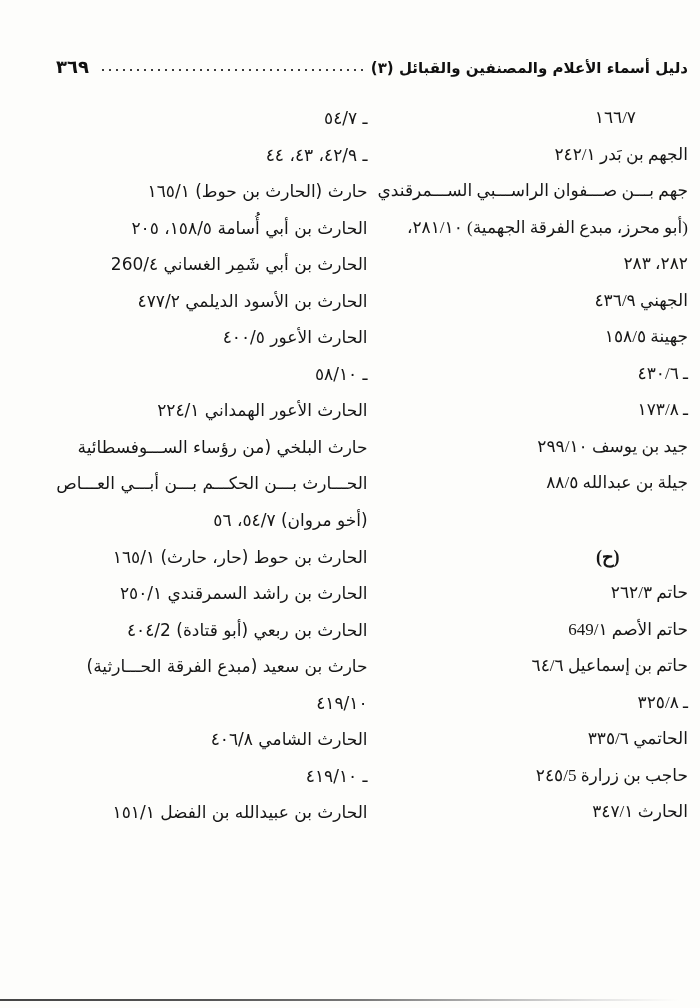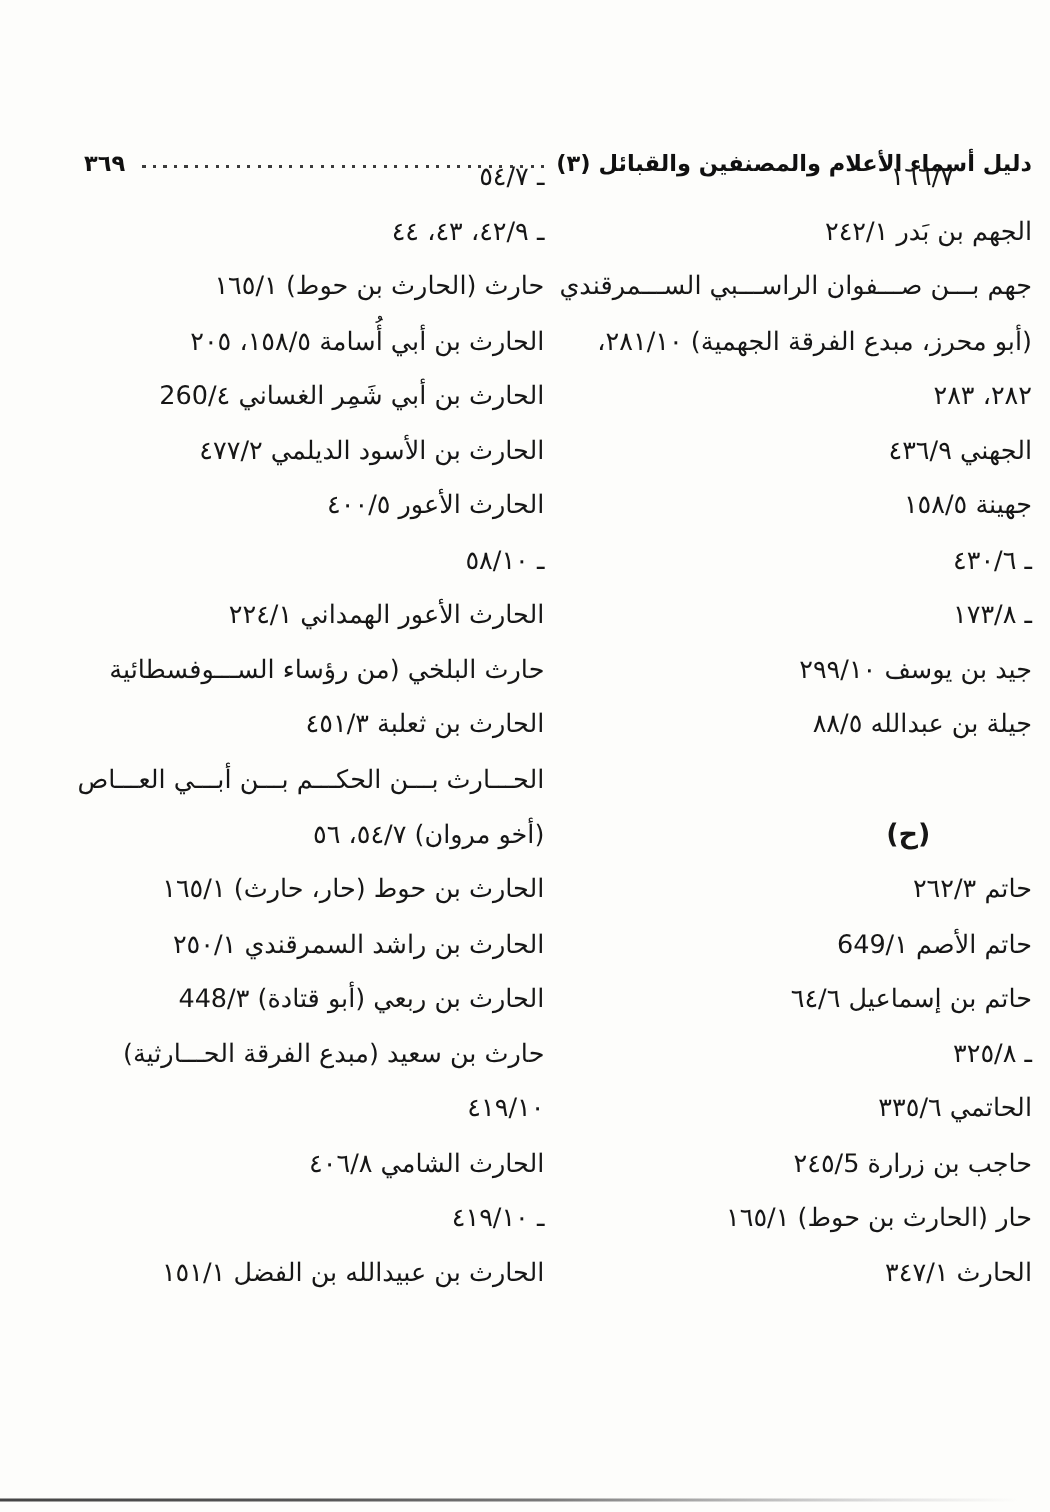--- a/index.html
+++ b/index.html
@@ -15,28 +15,28 @@
     position:absolute;top:56px;right:12px;left:56px;
     display:flex;align-items:flex-end;
     font-weight:bold;font-size:15px;color:#101010;
     white-space:nowrap;
   }
   .running-head .title{flex:0 0 auto;text-align:center;}
   .running-head .leader{
     flex:1 1 auto;height:2px;align-self:flex-end;margin:0 8px 6px 8px;
     background:repeating-linear-gradient(to left,#3c3c3c 0 2px,transparent 2px 7px);
   }
-  .running-head .folio{flex:0 0 auto;font-size:15px;letter-spacing:1px;margin-top:44px;}
+  .running-head .folio{flex:0 0 auto;font-size:18px;letter-spacing:1px;}
   
   .index-columns{
     position:absolute;top:100px;right:12px;left:36px;
     display:flex;direction:rtl;gap:10px;
   }
   .col{display:flex;flex-direction:column;}
-  .col-right{width:340px;}
+  .col-right{width:340px;font-family:Liberation Serif, serif;}
   .col-left{flex:1 1 auto;margin-left:32px;}
   .row{
     height:36.55px;line-height:36.55px;
     font-size:17px;text-align:right;direction:rtl;
     white-space:nowrap;overflow:visible;
   }
   .row.indent{padding-right:52px;}
   .row.section{
     text-align:center;font-weight:bold;font-size:18px;
     padding-left:150px; 
@@ -74,40 +74,38 @@
         <div class="row">جيد بن يوسف ٢٩٩/١٠</div>
         <div class="row">جيلة بن عبدالله ٨٨/٥</div>
         <div class="row blank"></div>
         <div class="row section">(ح)</div>
         <div class="row">حاتم ٢٦٢/٣</div>
         <div class="row">حاتم الأصم 649/١</div>
         <div class="row">حاتم بن إسماعيل ٦٤/٦</div>
         <div class="row">ـ ٣٢٥/٨</div>
         <div class="row">الحاتمي ٣٣٥/٦</div>
         <div class="row">حاجب بن زرارة ٢٤٥/5</div>
-        <div class="row">حار (الحارث بن حوط) ١٦٥/١</div>
         <div class="row">الحارث ٣٤٧/١</div>
       </section>
     <section class="col col-left" id="col-left">
         <div class="row">ـ ٥٤/٧</div>
         <div class="row">ـ ٤٢/٩،‏ ٤٣،‏ ٤٤</div>
         <div class="row">حارث (الحارث بن حوط) ١٦٥/١</div>
         <div class="row">الحارث بن أبي أُسامة ١٥٨/٥،‏ ٢٠٥</div>
         <div class="row">الحارث بن أبي شَمِر الغساني 260/٤</div>
         <div class="row">الحارث بن الأسود الديلمي ٤٧٧/٢</div>
         <div class="row">الحارث الأعور ٤٠٠/٥</div>
         <div class="row">ـ ٥٨/١٠</div>
         <div class="row">الحارث الأعور الهمداني ٢٢٤/١</div>
         <div class="row justify">حارث البلخي (من رؤساء الســـوفسطائية</div>
-        <div class="row">الحارث بن ثعلبة ٤٥١/٣</div>
         <div class="row justify">الحـــارث بـــن الحكـــم بـــن أبـــي العـــاص</div>
         <div class="row">(أخو مروان) ٥٤/٧،‏ ٥٦</div>
         <div class="row">الحارث بن حوط (حار، حارث) ١٦٥/١</div>
         <div class="row">الحارث بن راشد السمرقندي ٢٥٠/١</div>
-        <div class="row">الحارث بن ربعي (أبو قتادة) 448/٣</div>
+        <div class="row">الحارث بن ربعي (أبو قتادة) ٤٠٤/2</div>
         <div class="row">حارث بن سعيد (مبدع الفرقة الحـــارثية)</div>
         <div class="row">٤١٩/١٠</div>
         <div class="row">الحارث الشامي ٤٠٦/٨</div>
         <div class="row">ـ ٤١٩/١٠</div>
         <div class="row">الحارث بن عبيدالله بن الفضل ١٥١/١</div>
       </section>
   </main>
 
   <div class="scan-line"></div>
 

